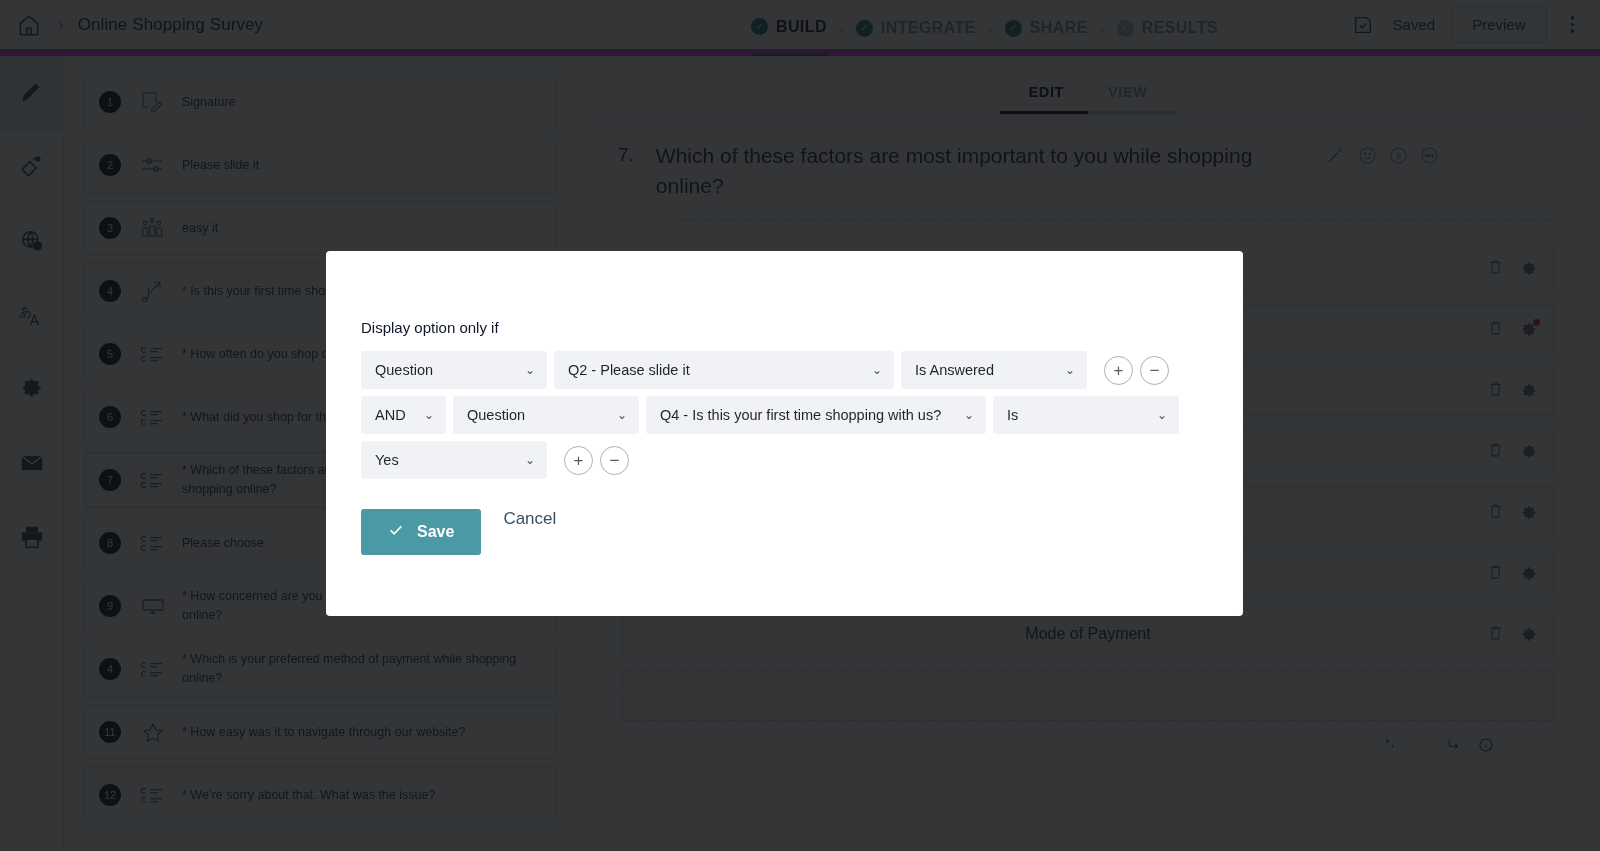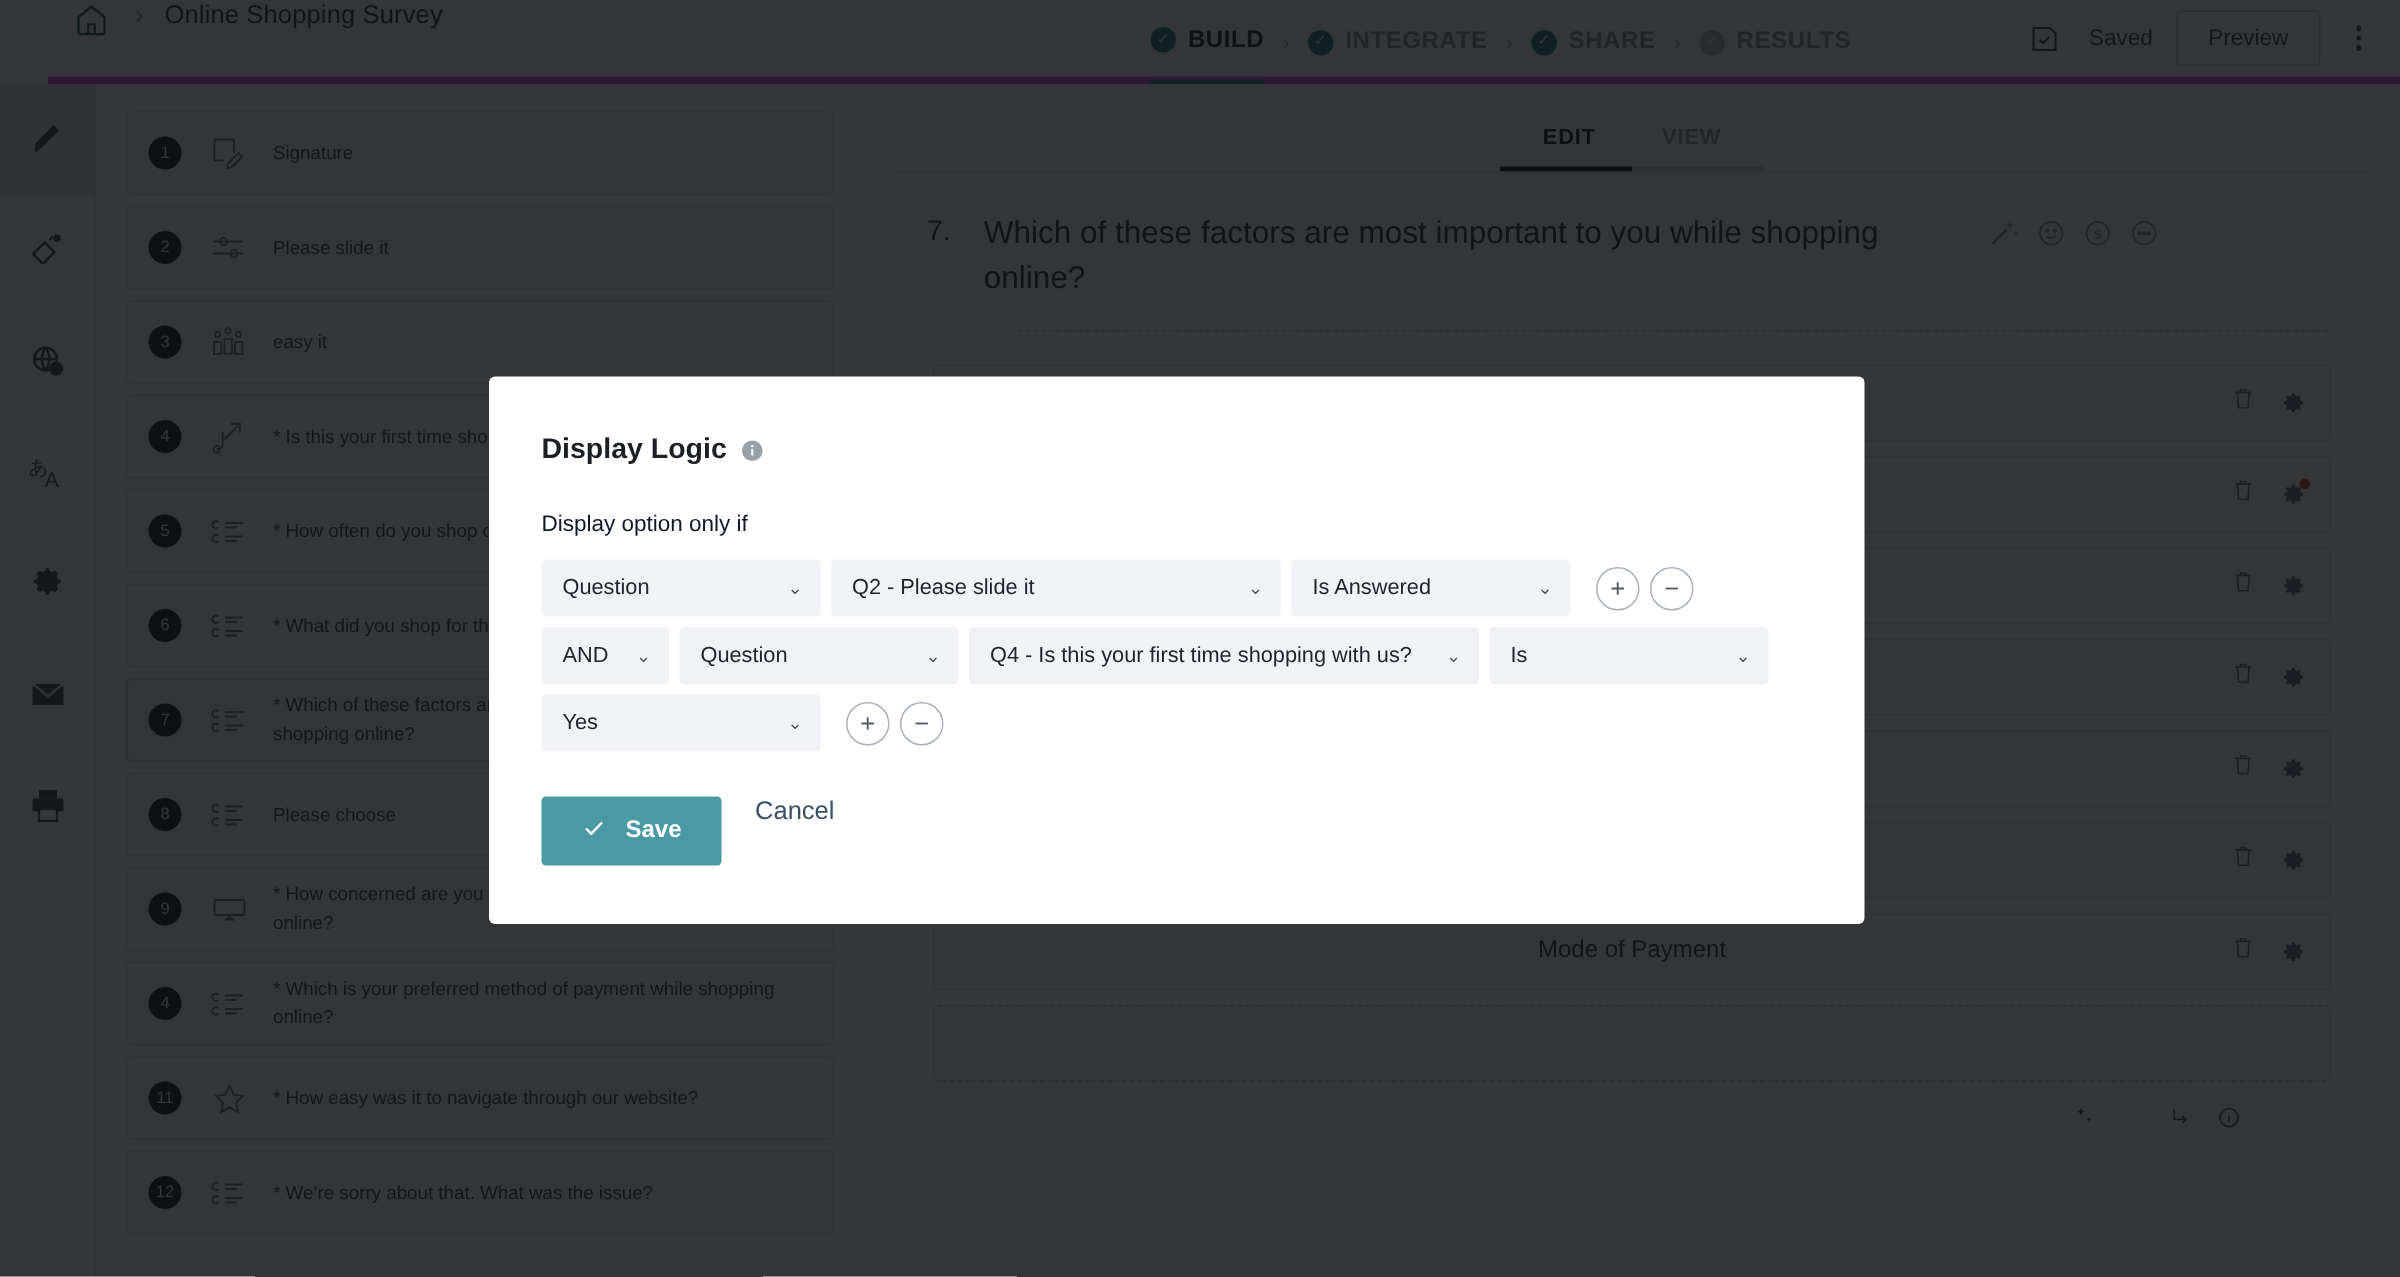--- a/index.html
+++ b/index.html
@@ -13,26 +13,25 @@
   
   #app {
     position: absolute; inset: 0;
     background: #ffffff;
     display: flex; flex-direction: column;
   }
 
   
   .header {
     height: 56px; flex: 0 0 56px;
-    border-bottom: 5px solid #d946ef;
-    display: flex; 
+    border-bottom: 7px solid #d946ef;
+    display: flex; align-items: center;
     padding: 0 18px 0 16px;
     background: #ffffff;
     position: relative;
-    margin-left: 32px;
   }
   .home-icon { width: 26px; height: 26px; color: #2b4c4f; flex: 0 0 auto; }
   .hdr-chevron { color: #9aa0a8; font-size: 17px; margin: 0 14px 0 16px; }
   .survey-title { font-size: 17px; color: #2b3038; letter-spacing: .1px; }
 
   .steps {
     position: absolute; left: 50%; top: 0; transform: translateX(-10.5%);
     height: 56px; display: flex; align-items: center; gap: 12px;
   }
   .step { display: flex; align-items: center; gap: 8px; height: 56px; }
@@ -191,21 +190,21 @@
   .sel {
     background: #f1f2f6; border: none; border-radius: 3px;
     height: 38px; display: flex; align-items: center; justify-content: space-between;
     padding: 0 12px 0 14px; font-size: 14.5px; color: #1f242b; cursor: pointer;
     font-family: "Liberation Sans", sans-serif;
   }
   .sel .caret { color: #4b5159; font-size: 12px; margin-left: 12px; }
   .sel .txt { white-space: nowrap; overflow: hidden; text-overflow: ellipsis; }
 
   .w-type   { width: 186px; }
-  .w-q      { width: 300px; justify-content: space-between; }
+  .w-q      { width: 340px; justify-content: space-between; }
   .w-op     { width: 186px; }
   .w-and    { width: 85px; }
   .w-type2  { width: 186px; }
   .w-q2     { width: 340px; }
   .w-op2    { width: 186px; }
   .w-val    { width: 186px; }
 
   .rbtn {
     width: 29px; height: 29px; border-radius: 50%;
     border: 1px solid #a9b0ba; color: #525961;
@@ -636,30 +635,20 @@
           </div>
         </div>
       </div>
     </div>
   </div>
 </div>
 
 <div id="dim"></div>
 
 <div id="modal">
-  <div class="modal-title-row">
-    <span class="modal-title">Display Logic</span>
-    <span class="info-icon">
-      <svg viewBox="0 0 24 24" fill="currentColor">
-          <circle cx="12" cy="12" r="11"></circle>
-          <rect x="10.9" y="10" width="2.2" height="7" fill="#fff"></rect>
-          <circle cx="12" cy="6.9" r="1.3" fill="#fff"></circle>
-        </svg>
-    </span>
-  </div>
 
   <div class="modal-sub">Display option only if</div>
 
   <div class="cond-rows">
 
     <div class="cond-row">
       <div class="sel w-type">
         <span class="txt">Question</span>
         <span class="caret">⌄</span>
       </div>

